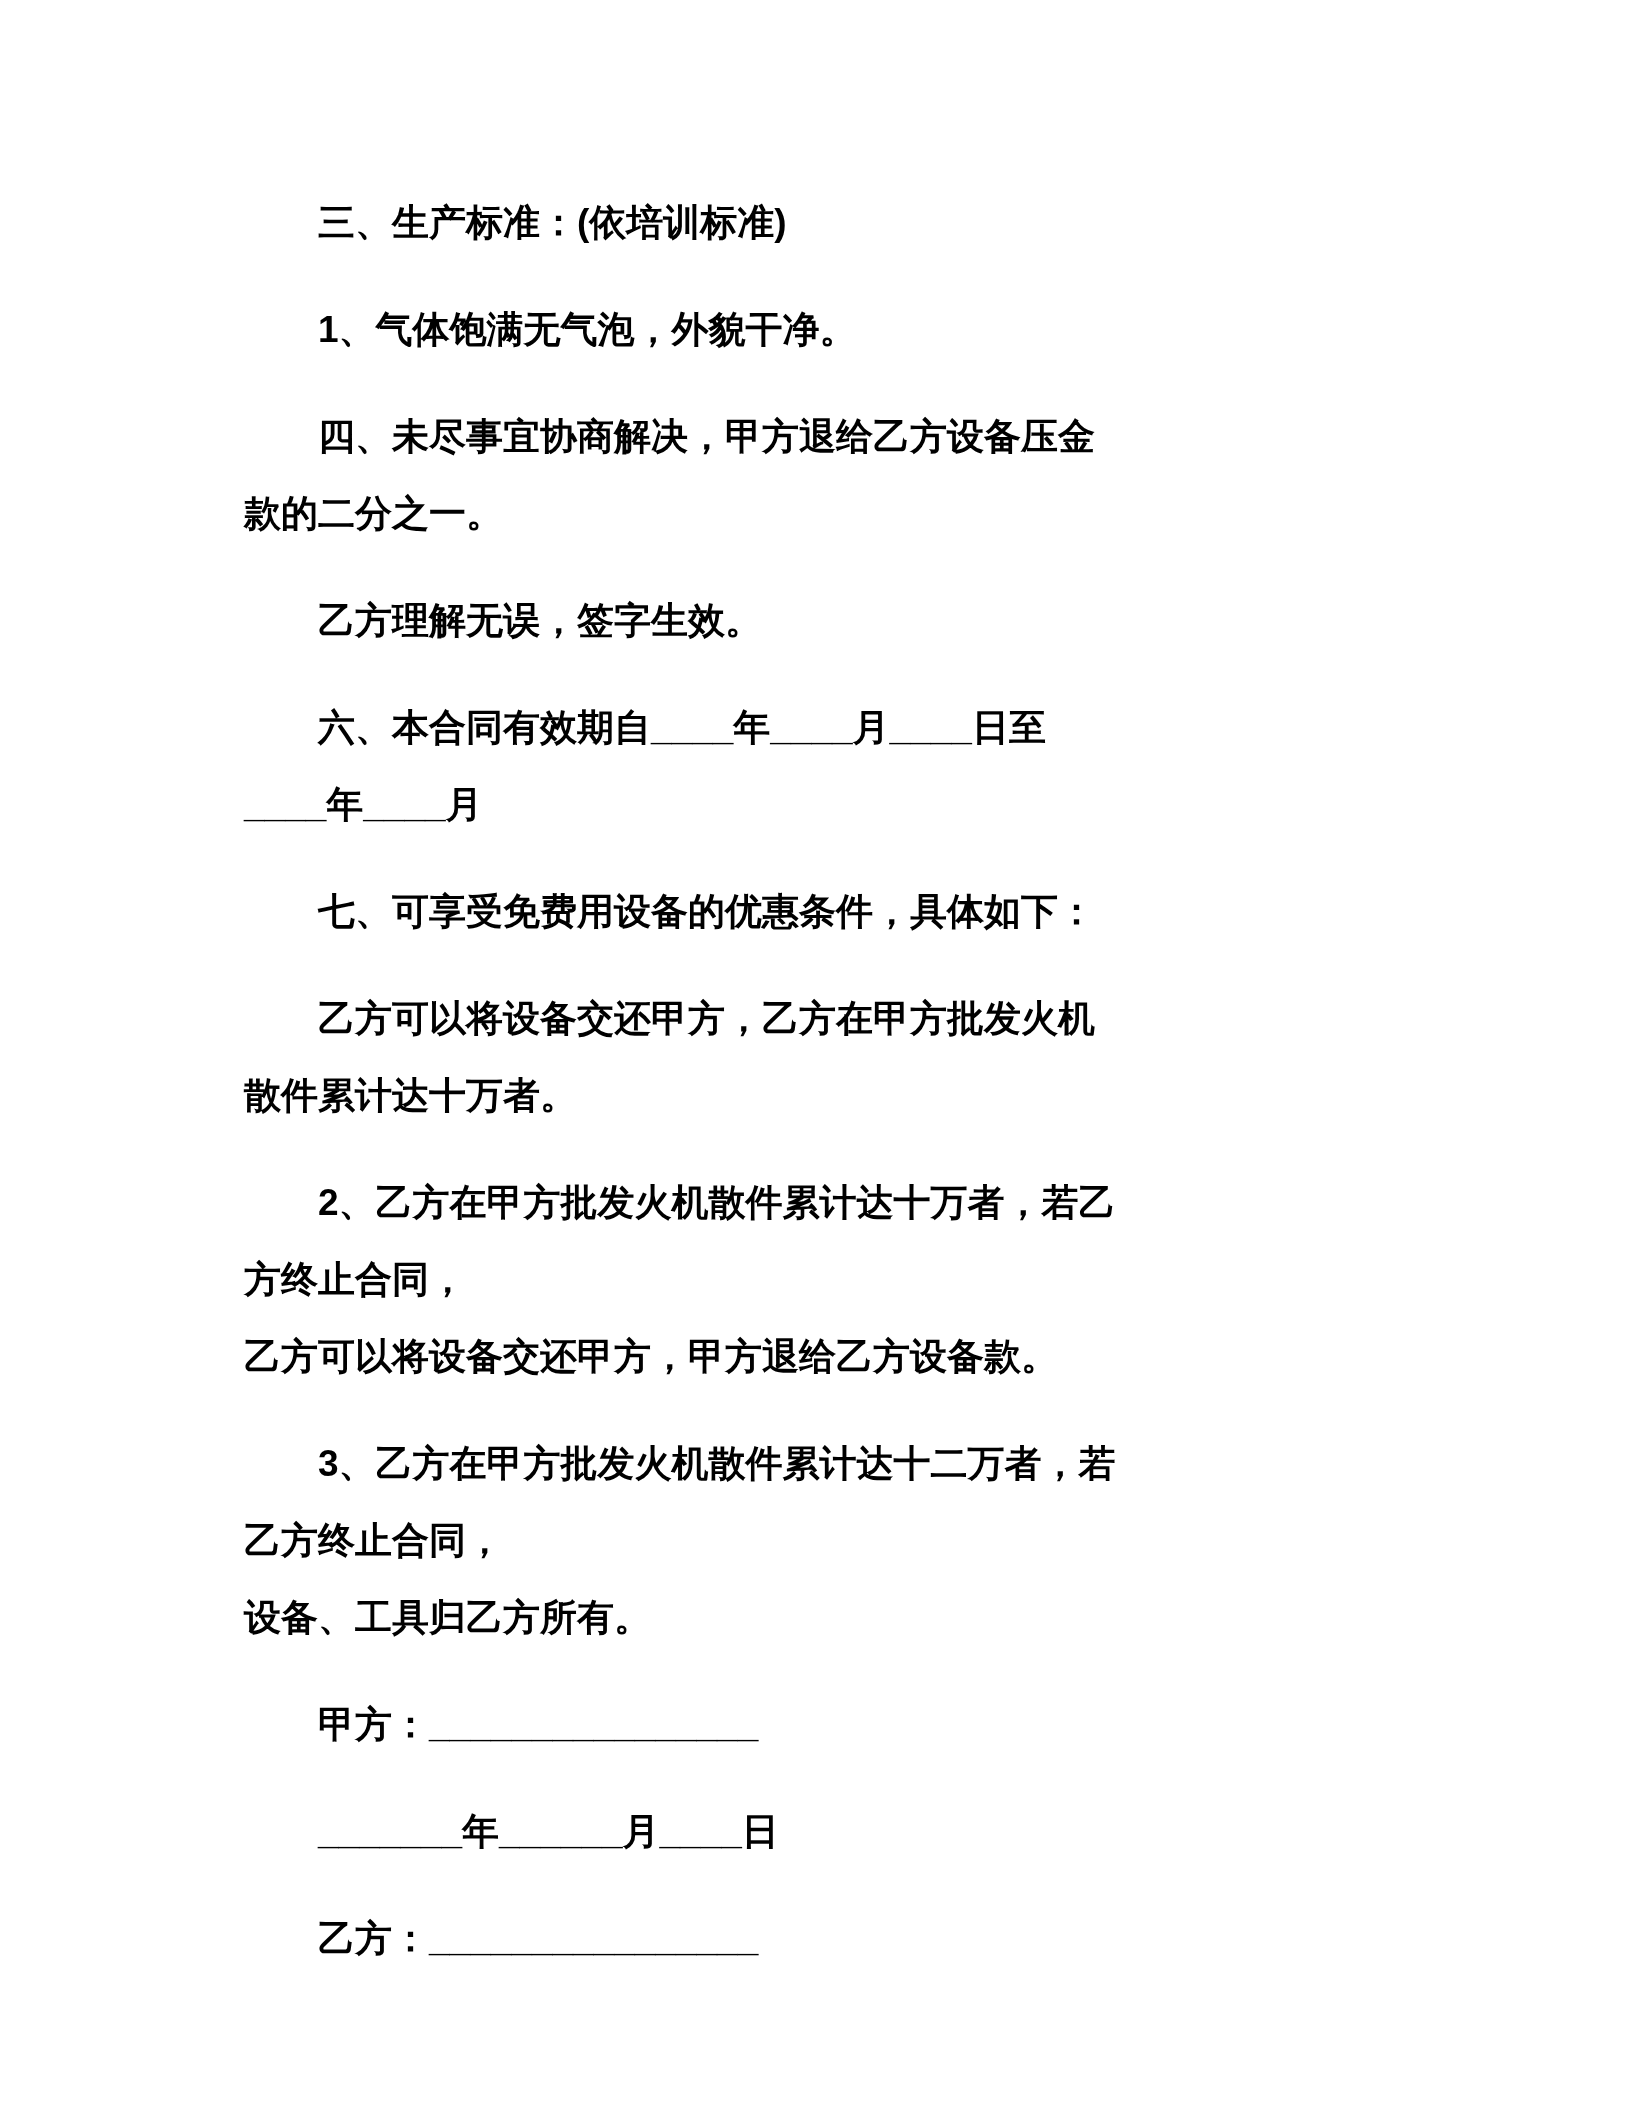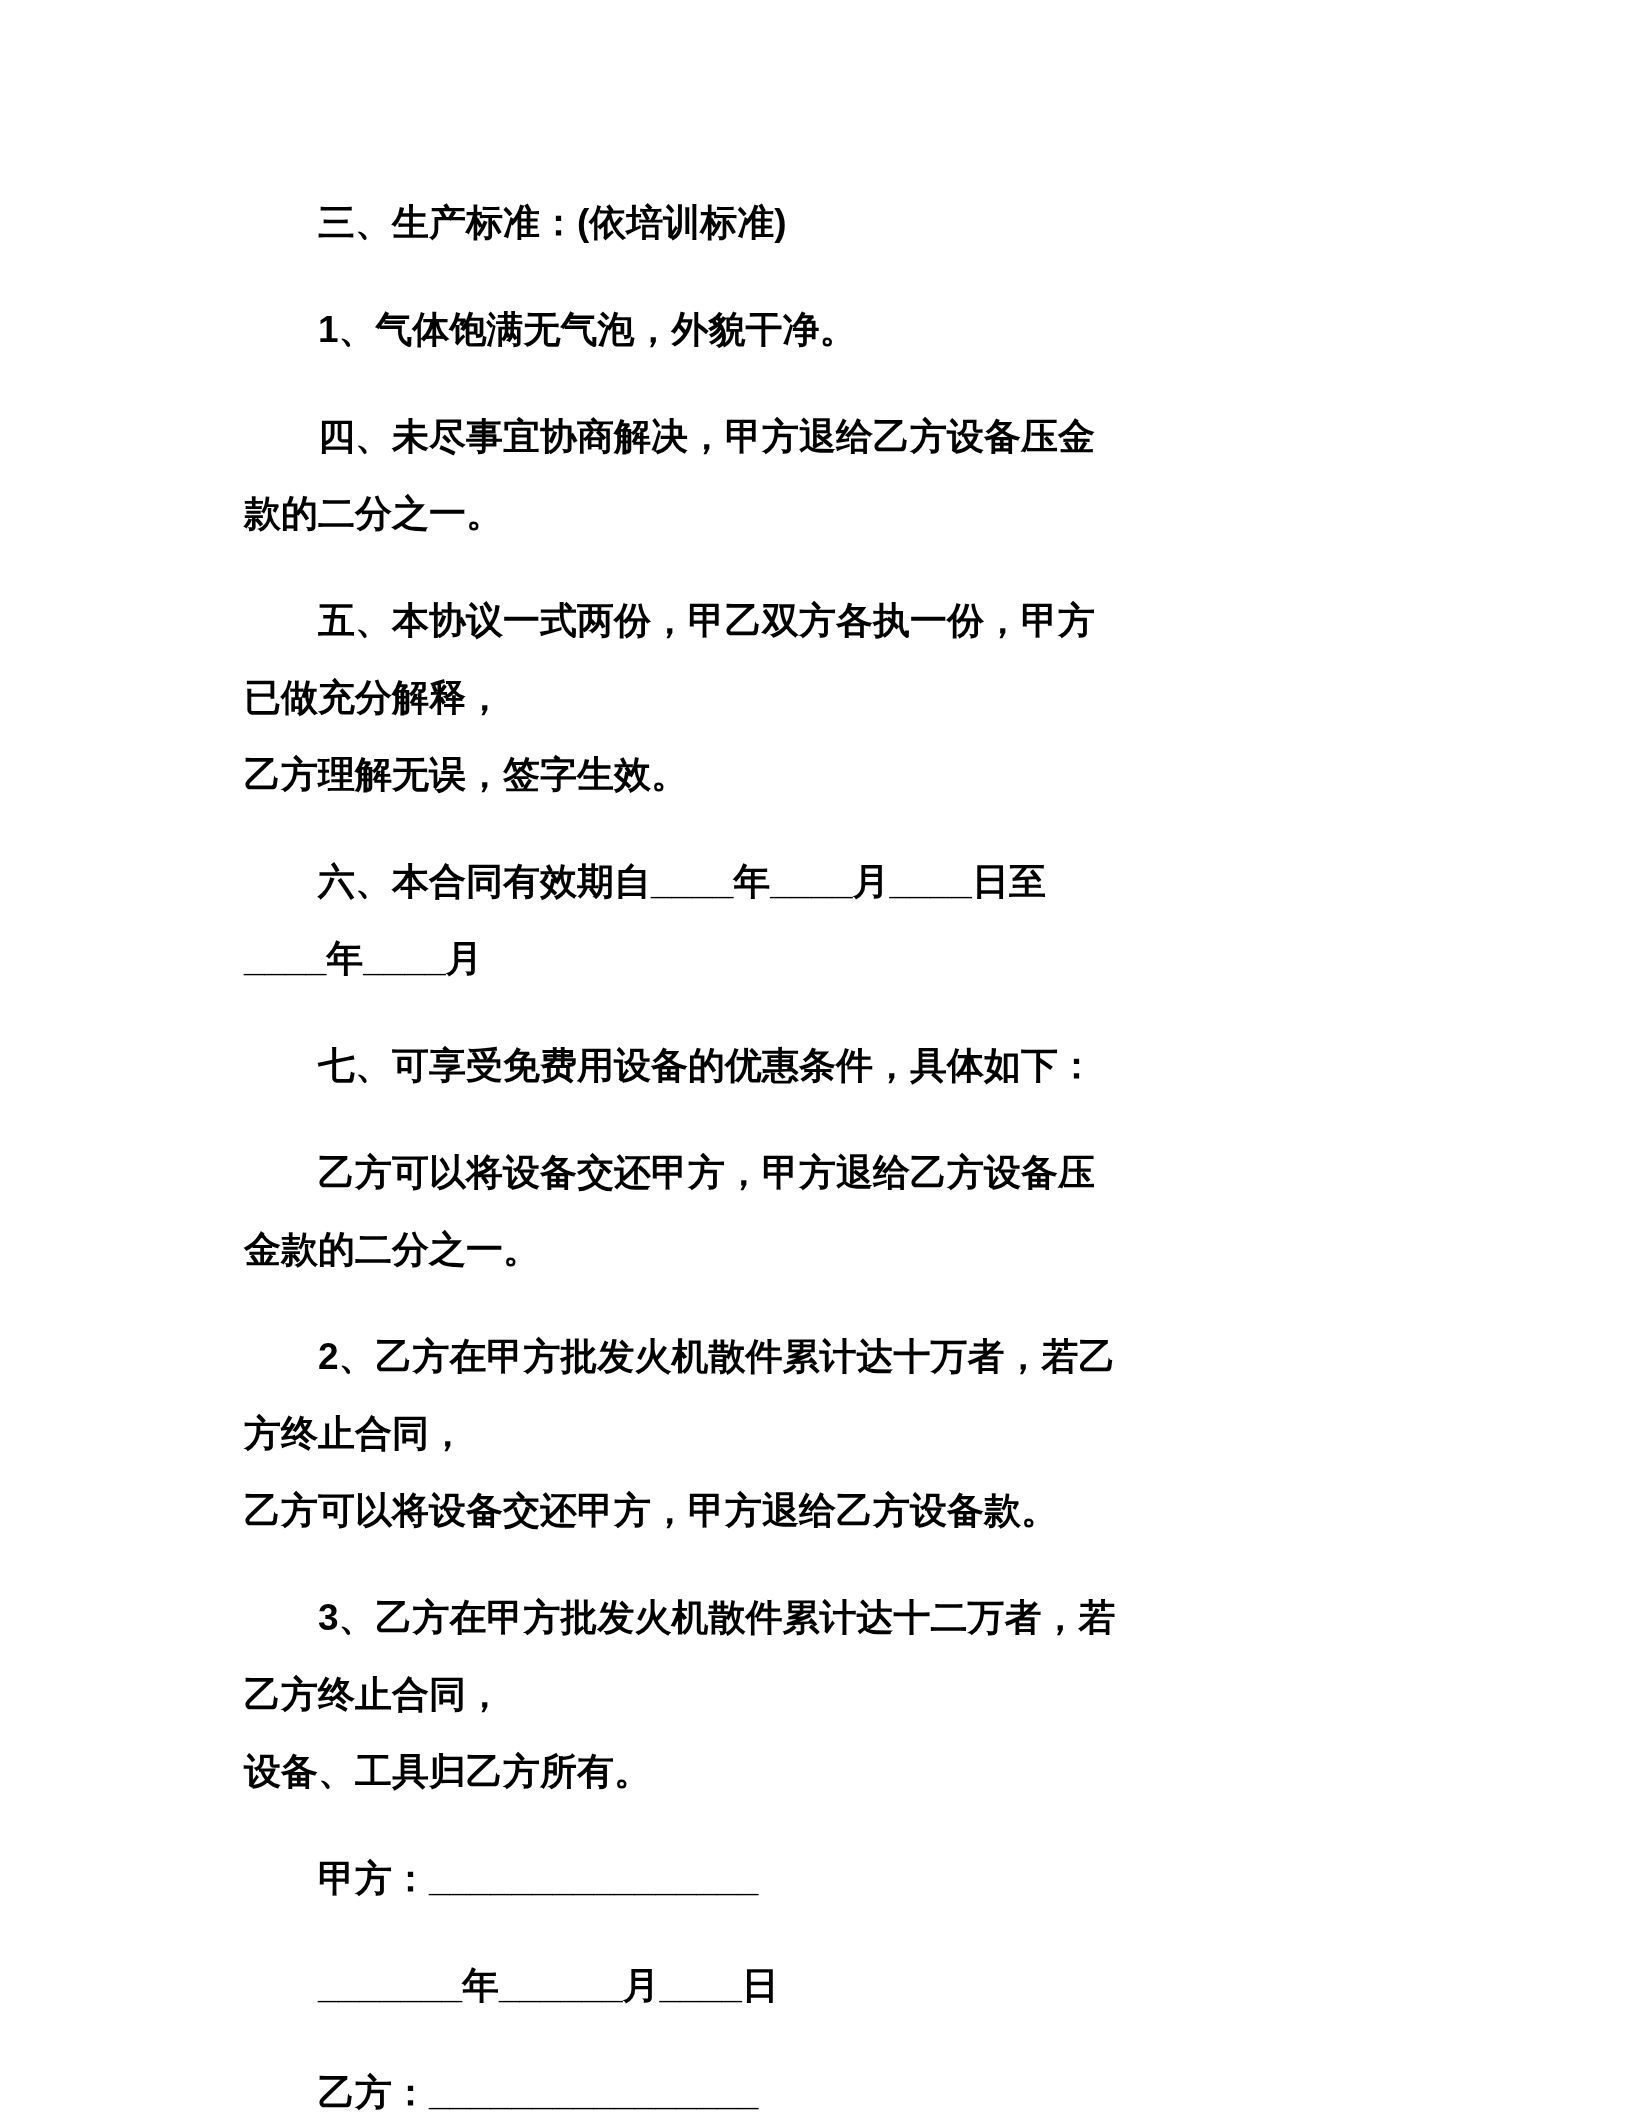--- a/index.html
+++ b/index.html
@@ -49,34 +49,33 @@
   <p class="para">
     <span class="line">1、气体饱满无气泡，外貌干净。</span>
   </p>
 
 
   <p class="para">
     <span class="line">四、未尽事宜协商解决，甲方退给乙方设备压金款的二分之一。</span>
   </p>
 
   <p class="para">
-    <span class="line">五、本协议一式两份，甲乙双方各执一份，甲方已做充分解释，</span>
     <span class="line">乙方理解无误，签字生效。</span>
   </p>
 
   <p class="para">
     <span class="line">六、本合同有效期自____年____月____日至____年____月</span>
   </p>
 
   <p class="para">
     <span class="line">七、可享受免费用设备的优惠条件，具体如下：</span>
   </p>
 
   <p class="para">
-    <span class="line">乙方可以将设备交还甲方，甲方退给乙方设备压金款的二分之一。</span>
+    <span class="line">乙方可以将设备交还甲方，乙方在甲方批发火机散件累计达十万者。</span>
   </p>
 
   <p class="para">
     <span class="line">2、乙方在甲方批发火机散件累计达十万者，若乙方终止合同，</span>
     <span class="line">乙方可以将设备交还甲方，甲方退给乙方设备款。</span>
   </p>
 
   <p class="para">
     <span class="line">3、乙方在甲方批发火机散件累计达十二万者，若乙方终止合同，</span>
     <span class="line">设备、工具归乙方所有。</span>

